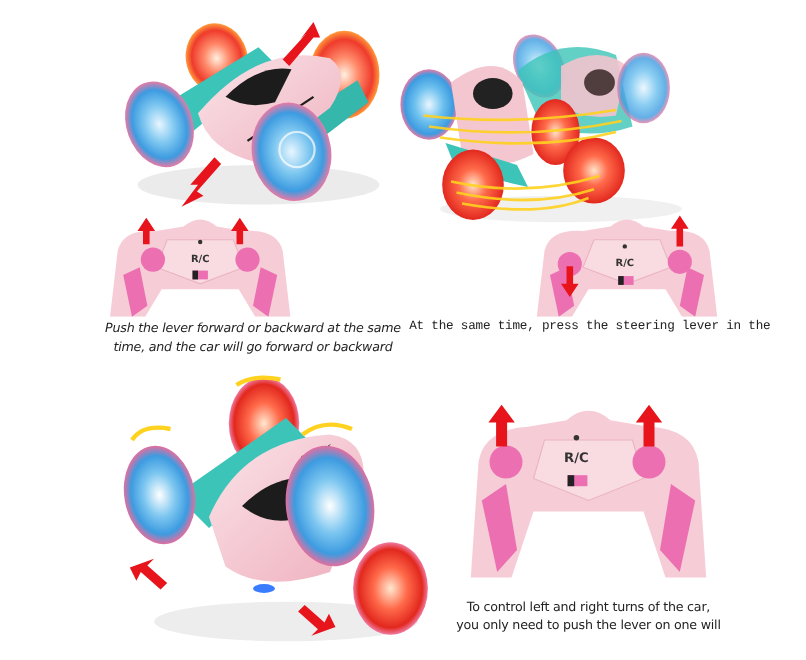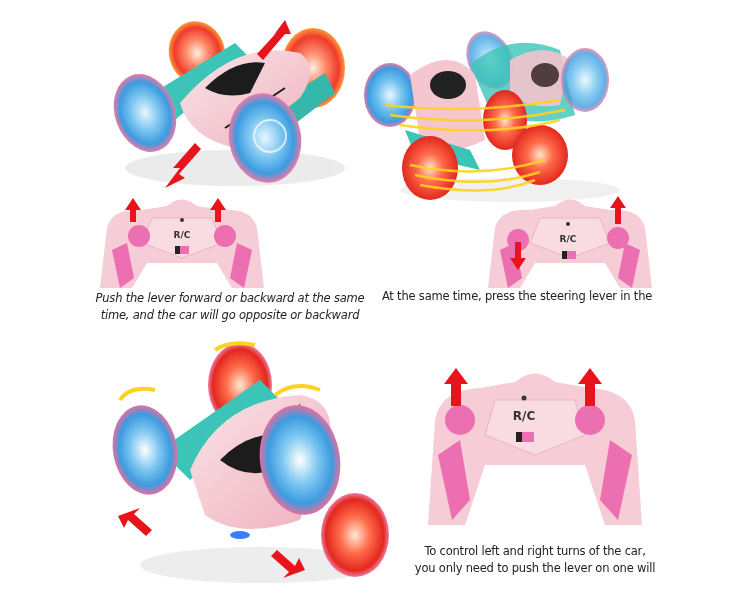--- a/index.html
+++ b/index.html
@@ -136,23 +136,23 @@
         <polygon points="38,82 30,70 35,70 35,54 41,54 41,70 46,70" fill="#e8141c"></polygon>
       </g>
     <g>
         <polygon points="138,8 130,20 135,20 135,36 141,36 141,20 146,20" fill="#e8141c"></polygon>
       </g>
   </svg>
 </div>
 
 <div class="caption" style="left:85px;top:290px;width:290px;font-style:italic;">
   <div>Push the lever forward or backward at the same</div>
-  <div>time, and the car will go opposite or backward</div>
-</div>
-<div class="caption" style="left:372px;top:288px;width:290px;">
+  <div>time, and the car will go forward or backward</div>
+</div>
+<div class="caption" style="left:372px;top:288px;width:290px;font-family:Liberation Mono, monospace;">
   <div>At the same time, press the steering lever in the</div>
 </div>
 
 <div class="panel" style="left:100px;top:340px;width:300px;height:250px;">
   <svg width="300" height="250" viewBox="0 0 300 250">
     <defs>
       <radialGradient id="wb3" cx="50%" cy="50%" r="50%">
           <stop offset="0" stop-color="#ffffff"></stop>
           <stop offset="0.45" stop-color="#7cc6f0"></stop>
           <stop offset="0.8" stop-color="#3d9be0"></stop>

